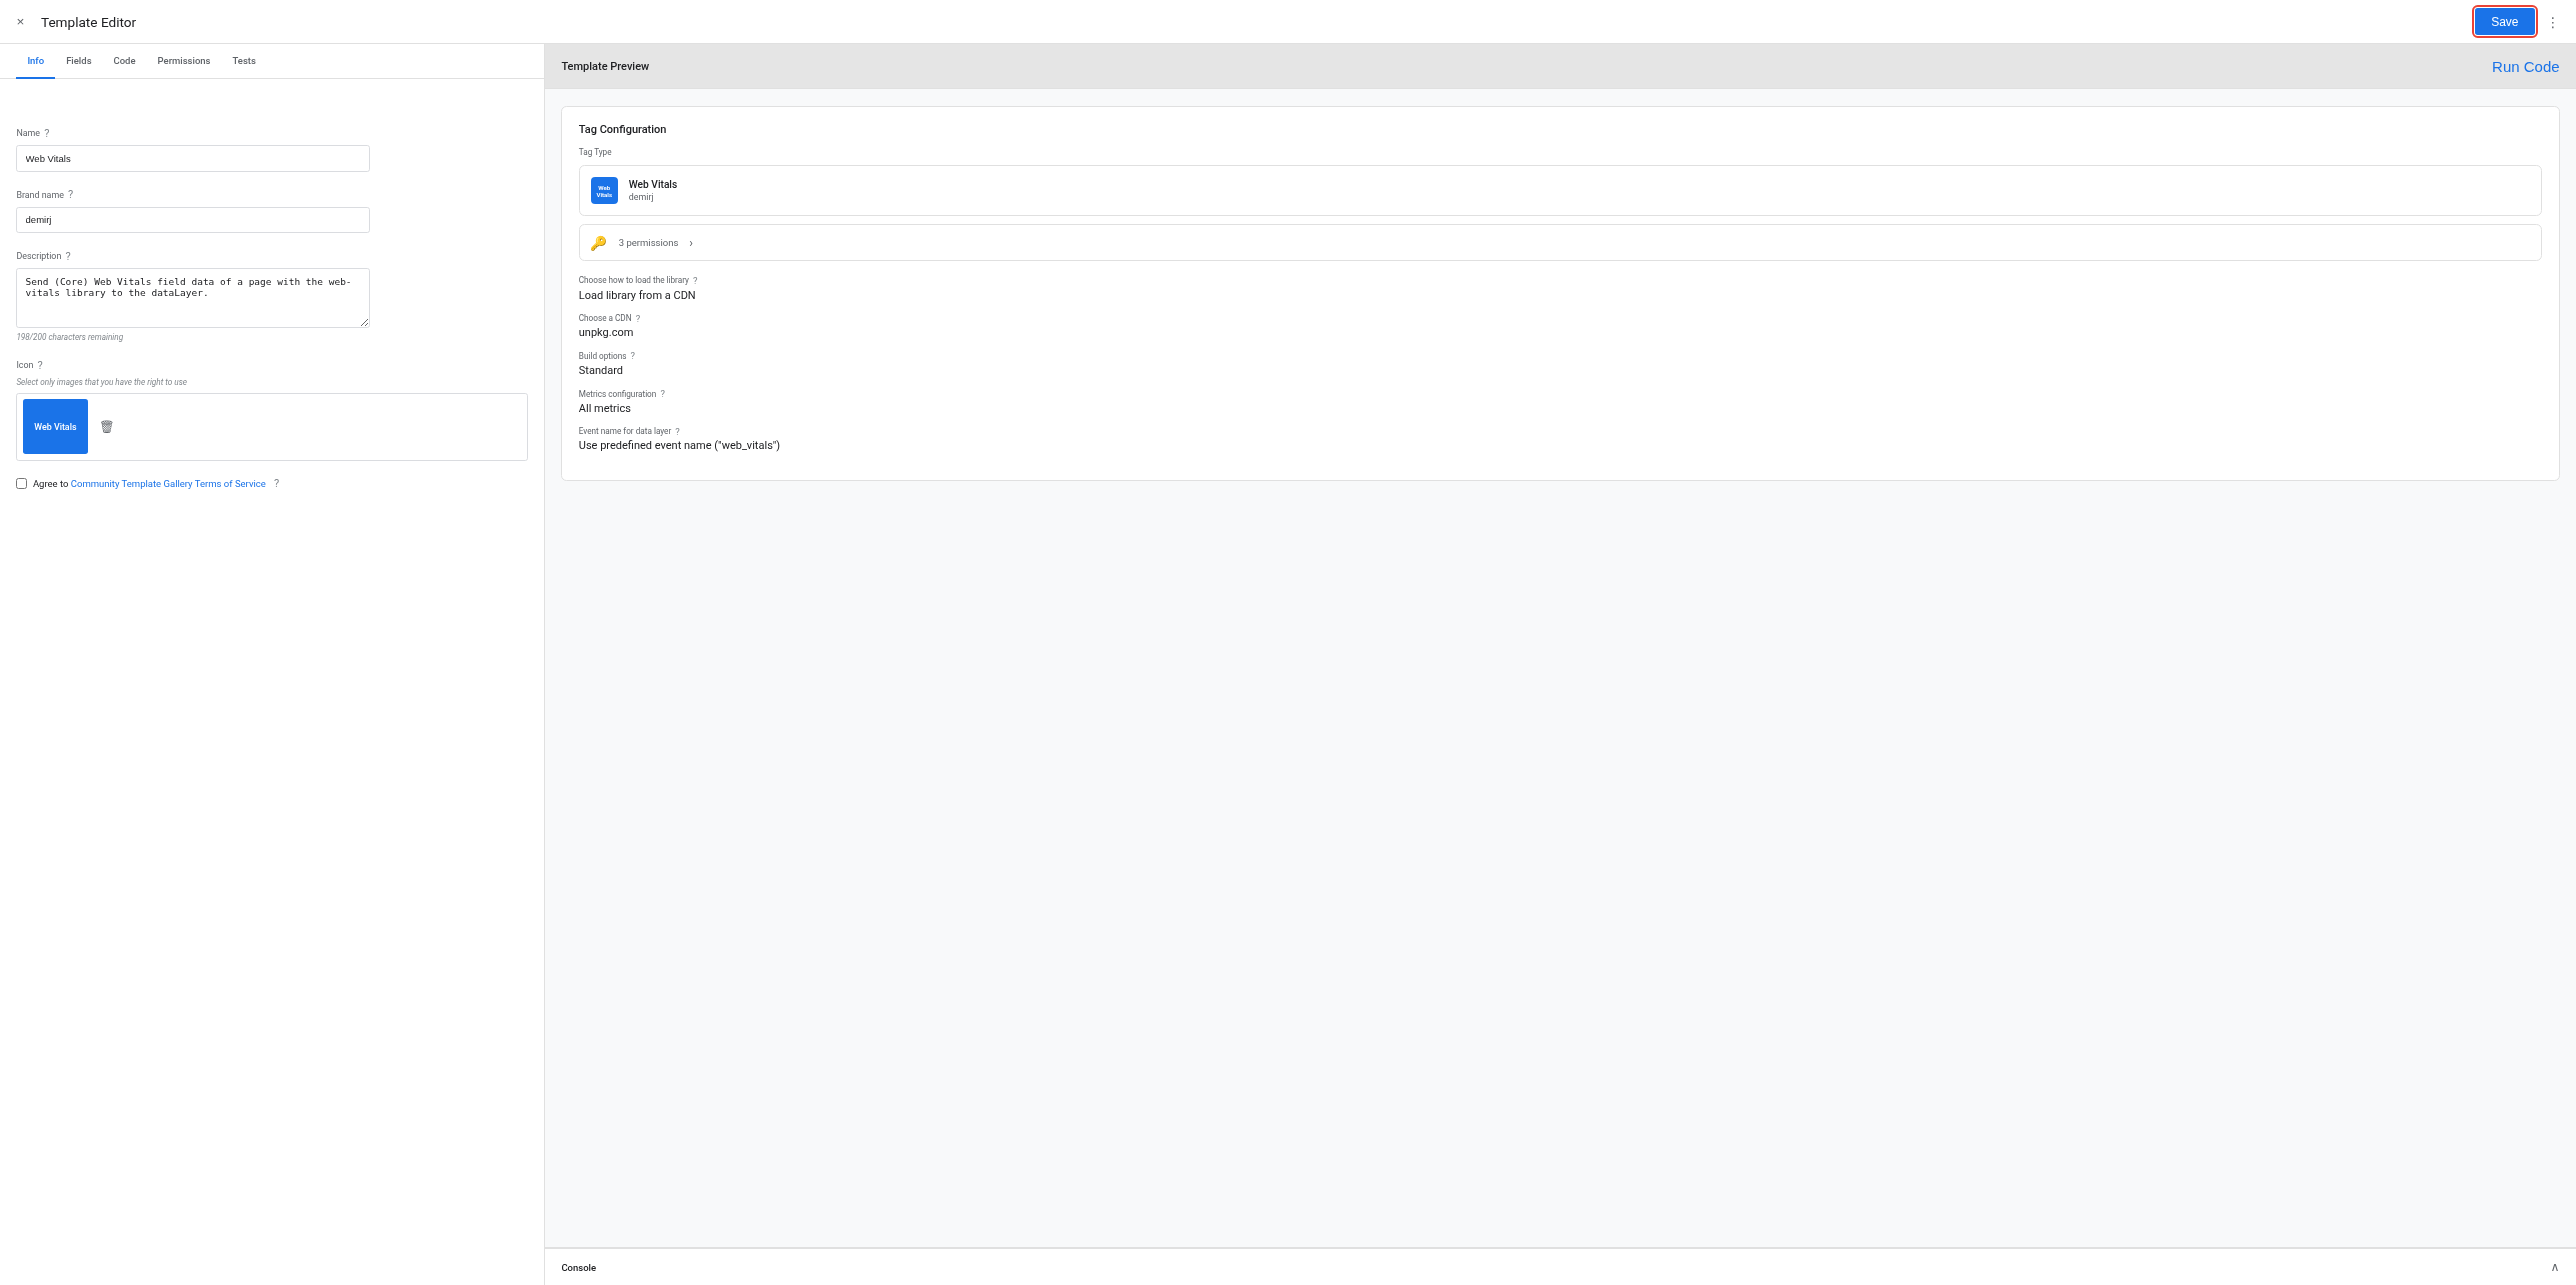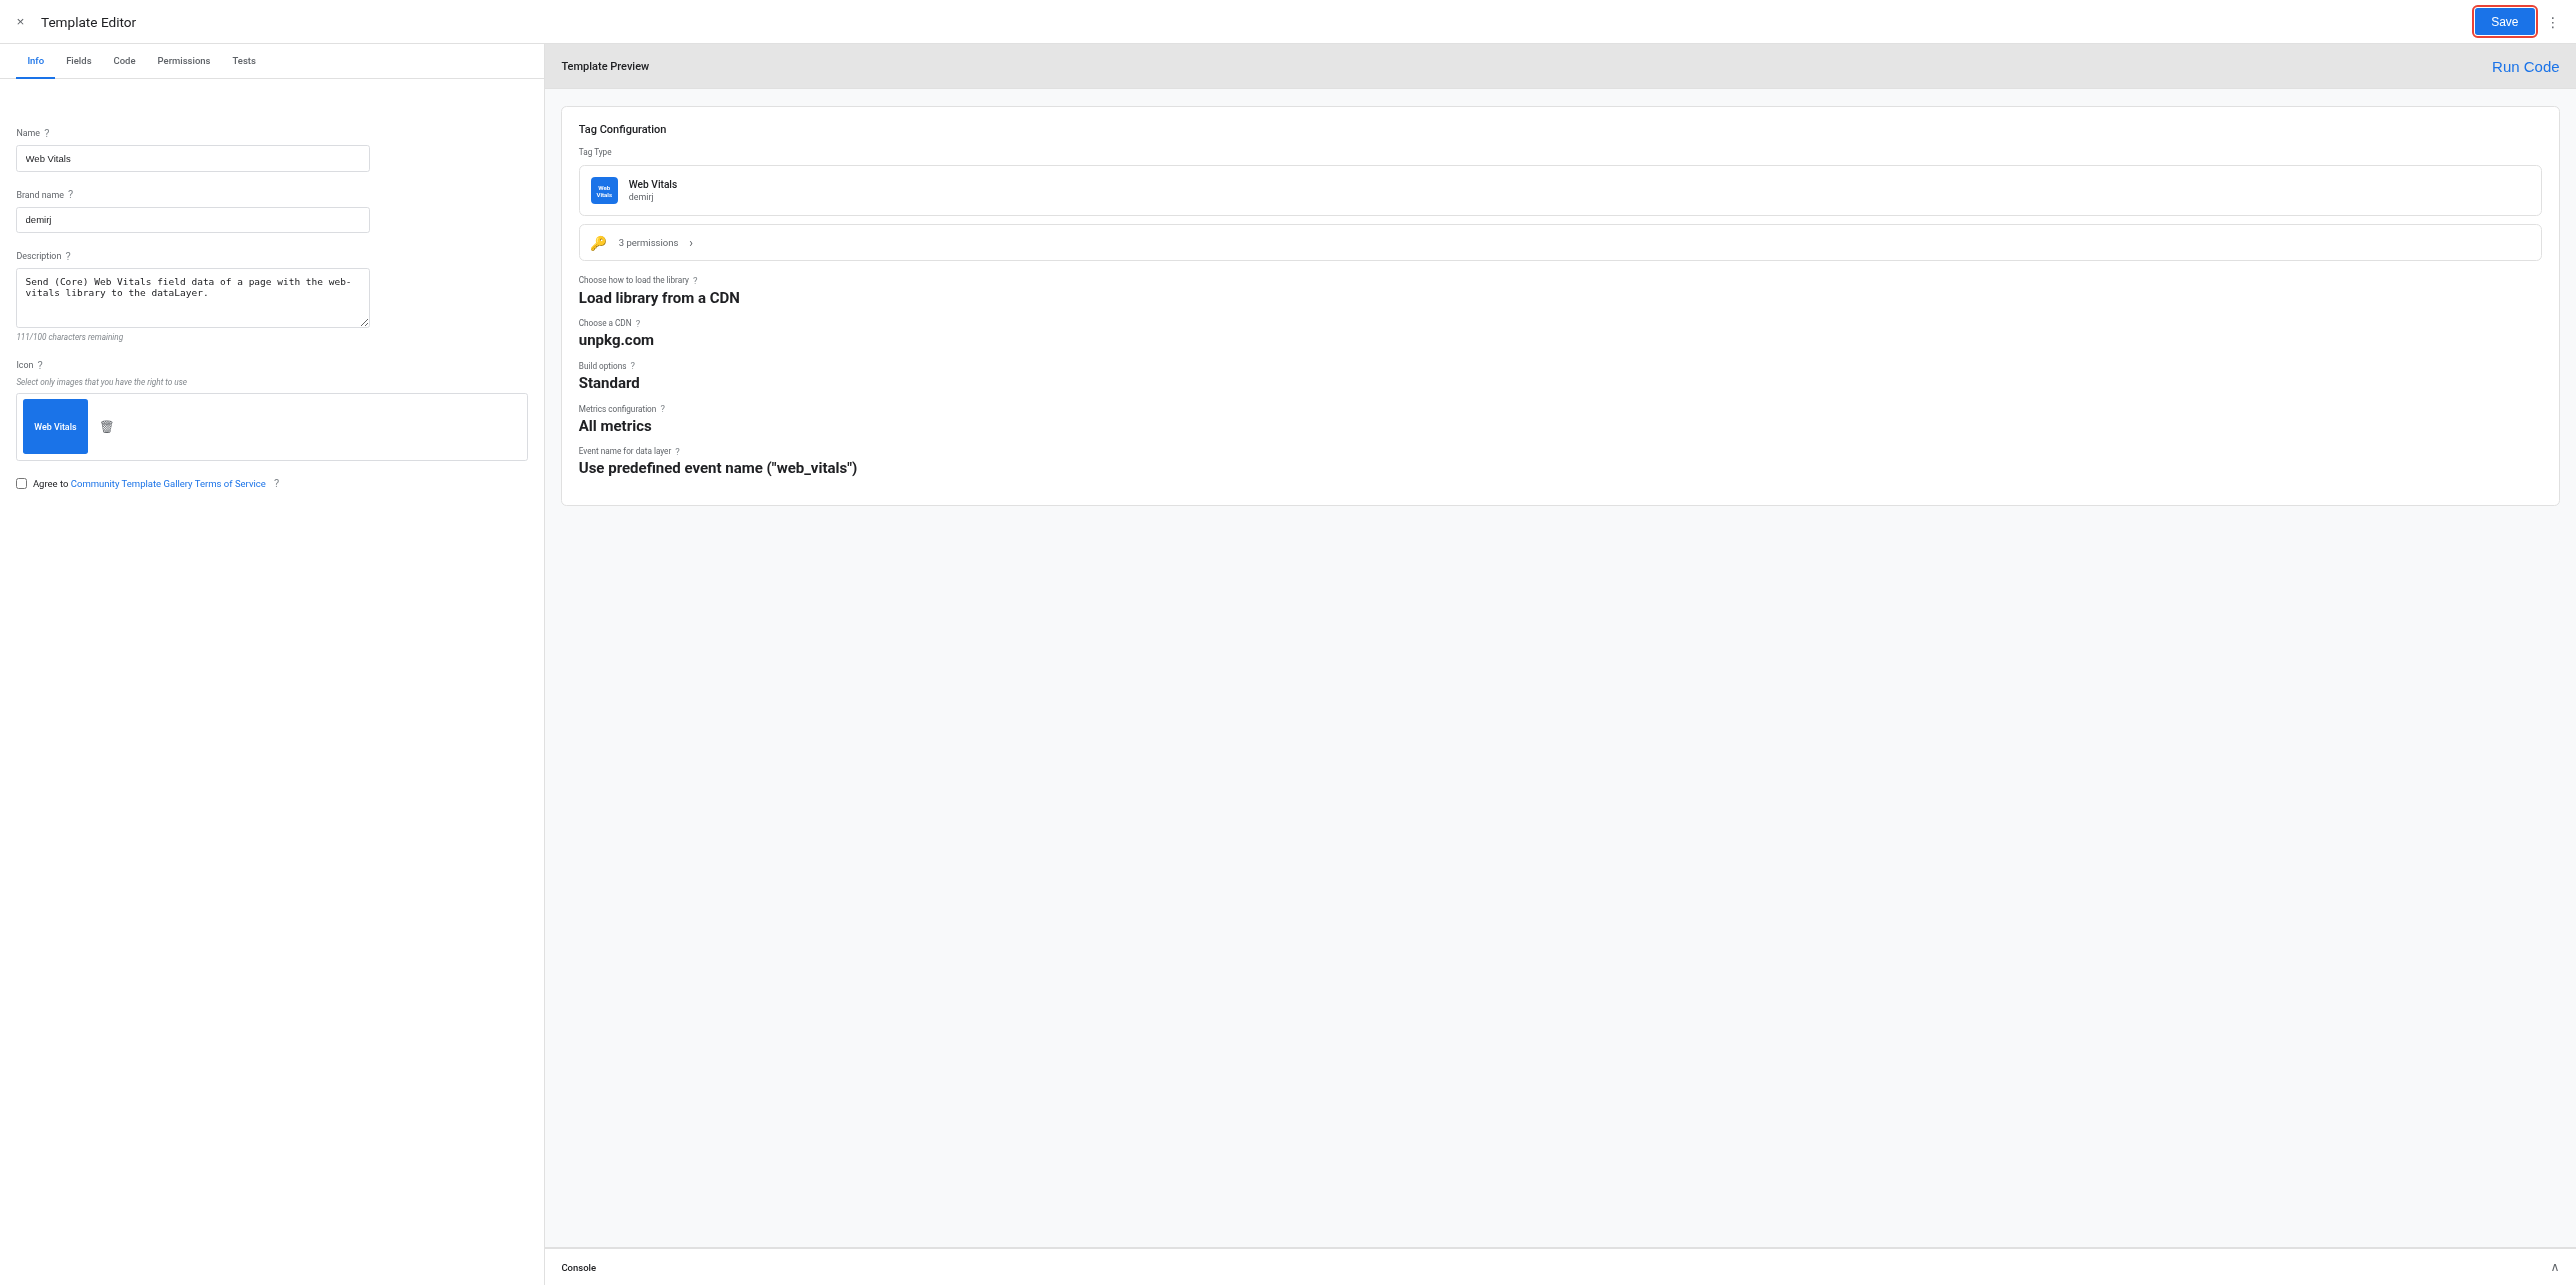--- a/index.html
+++ b/index.html
@@ -125,21 +125,21 @@
     }
     .perm-icon { font-size: 13.6px; color: #5f6368; }
     .perm-label { font-size: 9.5px; color: #202124; flex: 1; }
     .perm-count { font-size: 9.5px; color: #5f6368; }
     .chevron-icon { color: #5f6368; font-size: 12.3px; }
 
     
     .config-section { margin-top: 13.6px; }
     .config-row { margin-bottom: 11px; }
     .config-key { font-size: 8.2px; color: #5f6368; margin-bottom: 2.7px; display: flex; align-items: center; gap: 4.1px; }
-    .config-value { font-size: 15px; color: #202124; font-weight: 700; }
+    .config-value { font-size: 11px; color: #202124; font-weight: 400; }
 
     
     .console-section { background: #fff; border-top: 0.7px solid #e0e0e0; }
     .console-header {
       display: flex; align-items: center; justify-content: space-between;
       padding: 11px 16.4px; cursor: pointer; border-top: 0.7px solid #e0e0e0;
     }
     .console-title { font-size: 9.5px; font-weight: 500; color: #202124; }
     .console-chevron { color: #5f6368; font-size: 12.3px; }
   </style>
@@ -190,21 +190,21 @@
         </div>
         <input type="text" class="form-input" value="demirj" style="">
       </div>
 
       <div class="form-group">
         <div class="form-label">
           <span>Description</span>
           <span class="help-icon">?</span>
         </div>
         <textarea class="form-textarea" rows="4" style="">Send (Core) Web Vitals field data of a page with the web-vitals library to the dataLayer.</textarea>
-        <div class="char-count">111/100 characters remaining</div>
+        <div class="char-count">198/200 characters remaining</div>
       </div>
 
       <div class="form-group">
         <div class="form-label">
           <span>Icon</span>
           <span class="help-icon">?</span>
         </div>
         <div class="char-count" style="font-style:italic; margin-bottom:5.5px;">Select only images that you have the right to use</div>
         <div class="icon-wrapper">
           <div class="icon-box">

